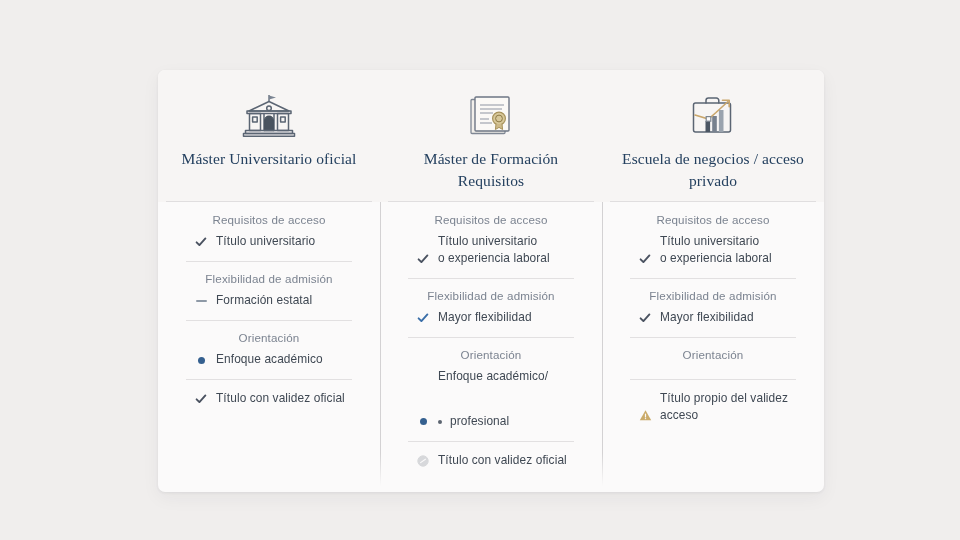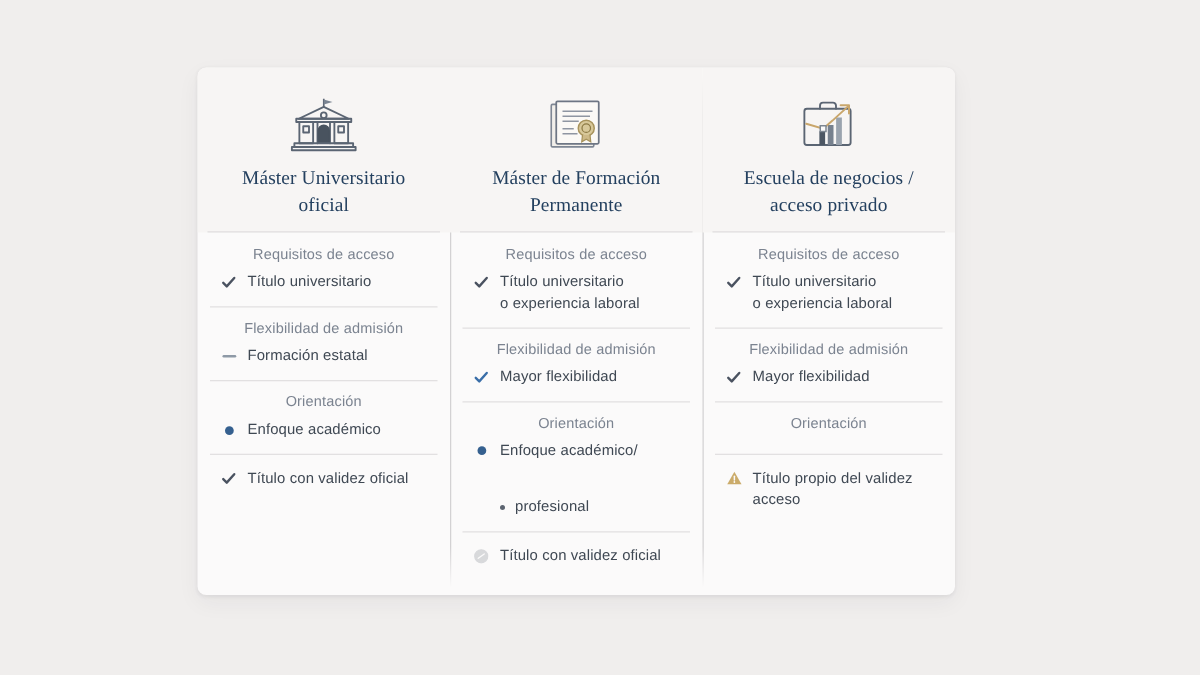--- a/index.html
+++ b/index.html
@@ -13,22 +13,22 @@
   body {
     background: #f0eeed;
     font-family: "Liberation Sans", sans-serif;
     position: relative;
   }
 
   
   #comparison-card {
     position: absolute;
     left: 158px;
-    top: 54px;
-    width: 606px;
+    top: 70px;
+    width: 666px;
     height: 422px;
     background: #fbfafa;
     border-radius: 7px;
     box-shadow: 0 1px 3px rgba(40,40,50,0.07), 0 6px 18px rgba(40,40,50,0.05);
     display: flex;
     overflow: hidden;
   }
 
   .col {
     flex: 1 1 0;
@@ -88,21 +88,21 @@
     font-weight: 400;
     letter-spacing: 0.1px;
     max-width: 200px;
   }
 
   
   .col-body {
     flex: 1 1 auto;
     display: flex;
     flex-direction: column;
-    padding: 0 0;
+    padding: 0 18px;
   }
 
   .row {
     position: relative;
     padding: 11px 4px 11px 4px;
   }
   .row + .row::before {
     content: "";
     position: absolute;
     left: 10px; right: 10px; top: 0;
@@ -113,21 +113,21 @@
   .row-label {
     font-size: 11.6px;
     color: #7b8390;
     text-align: center;
     margin-bottom: 7px;
     letter-spacing: 0.15px;
   }
 
   .row-item {
     display: flex;
-    align-items: flex-start;
+    align-items: flex-end;
     gap: 8px;
     padding-left: 14px;
   }
 
   .marker {
     flex: 0 0 auto;
     width: 14px;
     height: 16px;
     display: flex;
     align-items: center;
@@ -262,21 +262,21 @@
       <line x1="17" y1="12" x2="41" y2="12" stroke="#8f96a2" stroke-width="1.2"></line>
       <line x1="17" y1="16" x2="39" y2="16" stroke="#8f96a2" stroke-width="1.2"></line>
       <line x1="17" y1="20" x2="30" y2="20" stroke="#8f96a2" stroke-width="1.2"></line>
       <line x1="17" y1="26" x2="26" y2="26" stroke="#8f96a2" stroke-width="1.2"></line>
       <line x1="17" y1="30" x2="29" y2="30" stroke="#8f96a2" stroke-width="1.2"></line>
       <circle cx="36" cy="25.5" r="6.4" fill="#d8c89a" stroke="#a8935c" stroke-width="1.2"></circle>
       <circle cx="36" cy="25.5" r="3.4" fill="none" stroke="#8d7a45" stroke-width="1"></circle>
       <path d="M33 31 L32.4 36.5 L36 34.4 L39.6 36.5 L39 31" fill="#cdb988" stroke="#a8935c" stroke-width="1"></path>
     </svg>
         </div>
-      <div class="col-title">Máster de Formación Permanente</div>
+      <div class="col-title">Máster de Formación Requisitos</div>
     </div>
     <div class="col-body">
         <div class="row">
       <div class="row-label">Requisitos de acceso</div>
       <div class="row-item">
         <span class="marker">
       <svg class="chk" viewBox="0 0 12 12">
                 <path d="M1.6 6.3 L4.4 9.1 L10.4 2.4" stroke="#4a5260"></path>
               </svg>
             </span>

